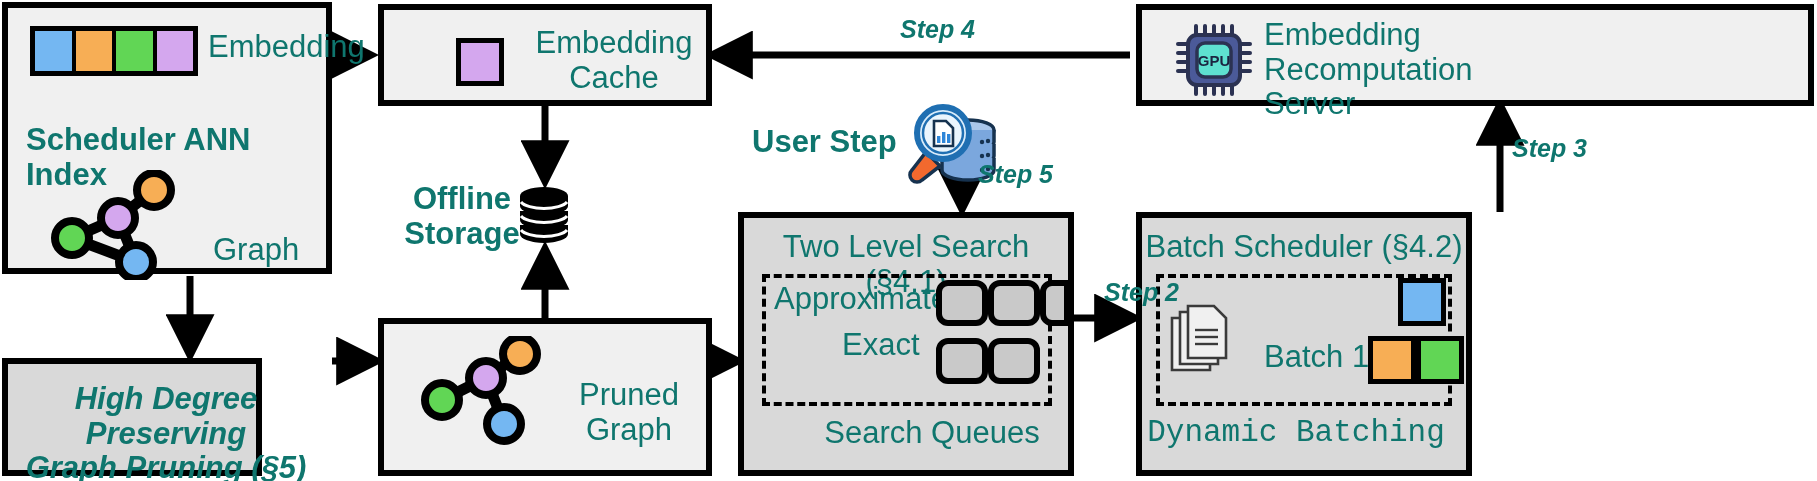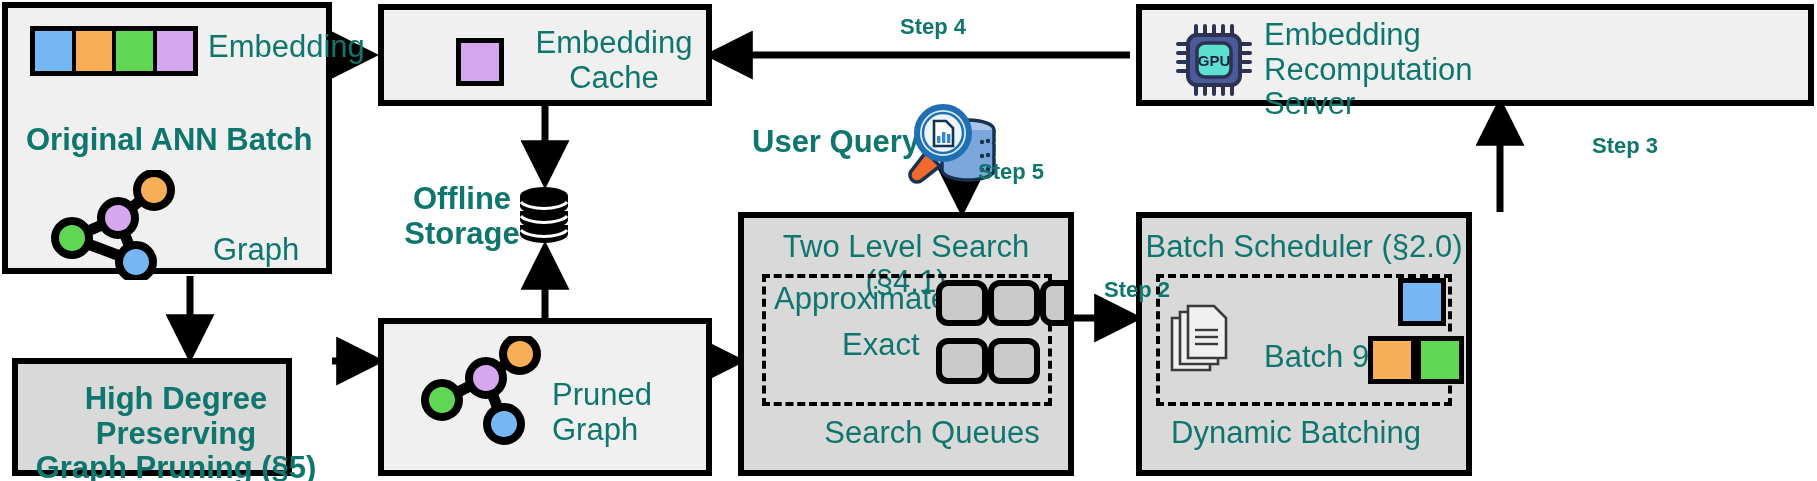--- a/index.html
+++ b/index.html
@@ -51,21 +51,21 @@
 
   .sq {
     box-sizing: border-box;
     border: 5px solid #000;
   }
 
   
   #vec { position: absolute; left: 0; top: 0; width: 1817px; height: 481px; pointer-events: none; }
 
   
-  .t28 { font-size: 22px; }
+  .t28 { font-size: 25px; font-style: italic; }
   .t31 { font-size: 31px; }
 
   .qslot {
     position: absolute;
     box-sizing: border-box;
     width: 52px; height: 46px;
     border: 6px solid #000;
     border-radius: 12px;
     background: #c9c9c9;
   }
@@ -112,21 +112,21 @@
   </svg>
 
   <div class="box" id="ann-box">
     <div id="emb-strip">
       <div class="cell" style="background:#74b7f2"></div>
       <div class="cell" style="background:#f7ae55"></div>
       <div class="cell" style="background:#61d655"></div>
       <div class="cell" style="background:#d4a7ee"></div>
     </div>
     <div class="lbl t31" style="left:200px; top:22px;">Embedding</div>
-    <div class="lbl t31 b" style="left:18px; top:115px;">Original ANN Batch</div>
+    <div class="lbl t31 b" style="left:18px; top:115px;">Scheduler ANN Index</div>
     <svg width="170" height="110" style="position:absolute; left:28px; top:162px;" viewBox="0 0 170 110">
       <g stroke="#000" stroke-width="11" stroke-linecap="round">
         <line x1="36" y1="68" x2="82" y2="48"></line>
         <line x1="82" y1="48" x2="118" y2="20"></line>
         <line x1="36" y1="68" x2="100" y2="92"></line>
         <line x1="82" y1="48" x2="100" y2="92"></line>
       </g>
       <g stroke="#000" stroke-width="8">
         <circle cx="118" cy="20" r="17" fill="#f7ae55"></circle>
         <circle cx="82" cy="48" r="17" fill="#d4a7ee"></circle>
@@ -186,43 +186,43 @@
       <rect x="4" y="39" width="48" height="9"></rect>
       <ellipse cx="28" cy="48" rx="24" ry="9"></ellipse>
     </g>
     <g stroke="#fff" stroke-width="3" fill="none">
       <path d="M5,16 A24,9 0 0 0 51,16"></path>
       <path d="M5,30 A24,9 0 0 0 51,30"></path>
       <path d="M5,44 A24,9 0 0 0 51,44"></path>
     </g>
   </svg>
 
-  <div class="box shaded" id="prune-box" style="left:12px; top:358px; width:280px; height:118px;">
+  <div class="box shaded" id="prune-box" style="left:2px; top:358px; width:260px; height:118px;font-style:italic;">
     <div class="lbl t31 b center" style="left:0px; top:18px; width:316px;">High Degree Preserving
 Graph Pruning (§5)</div>
   </div>
 
-  <div class="box" id="pruned-box" style="left:378px; top:318px; width:334px; height:158px;">
+  <div class="box" id="pruned-box" style="left:378px; top:318px; width:334px; height:158px;text-align:center;">
     <svg width="140" height="115" style="position:absolute; left:24px; top:12px;" viewBox="0 0 140 115">
       <g stroke="#000" stroke-width="11" stroke-linecap="round">
         <line x1="34" y1="64" x2="78" y2="42"></line>
         <line x1="78" y1="42" x2="112" y2="18"></line>
         <line x1="78" y1="42" x2="96" y2="88"></line>
       </g>
       <g stroke="#000" stroke-width="8">
         <circle cx="112" cy="18" r="17" fill="#f7ae55"></circle>
         <circle cx="78" cy="42" r="17" fill="#d4a7ee"></circle>
         <circle cx="34" cy="64" r="17" fill="#61d655"></circle>
         <circle cx="96" cy="88" r="17" fill="#74b7f2"></circle>
       </g>
     </svg>
     <div class="lbl t31" style="left:168px; top:54px;">Pruned Graph</div>
   </div>
 
-  <div class="lbl t31 b" style="left:752px; top:125px;">User Query</div>
+  <div class="lbl t31 b" style="left:752px; top:125px;">User Step</div>
   <svg width="96" height="86" style="position:absolute; left:906px; top:100px;" viewBox="0 0 96 86">
 
     <g stroke="#16324f" stroke-width="3.5">
       <ellipse cx="62" cy="30" rx="26" ry="10" fill="#a9c6ea"></ellipse>
       <path d="M36,30 v12 a26,10 0 0 0 52,0 v-12" fill="#7ba7dd"></path>
       <path d="M36,44 v12 a26,10 0 0 0 52,0 v-12" fill="#7ba7dd"></path>
       <path d="M36,58 v12 a26,10 0 0 0 52,0 v-12" fill="#7ba7dd"></path>
     </g>
     <g fill="#16324f">
       <circle cx="76" cy="42" r="2.2"></circle>
@@ -256,43 +256,43 @@
     <div class="qslot" style="left:296px; top:62px; width:30px; border-top-right-radius:0; border-bottom-right-radius:0;"></div>
 
     <div class="lbl t31" style="left:98px; top:110px;">Exact</div>
     <div class="qslot" style="left:192px; top:120px;"></div>
     <div class="qslot" style="left:244px; top:120px;"></div>
 
     <div class="lbl t31 center" style="left:0px; top:198px; width:376px;">Search Queues</div>
   </div>
 
   <div class="box shaded" id="batch-box" style="left:1136px; top:212px; width:336px; height:264px;">
-    <div class="lbl t31 center" style="left:0px; top:12px; width:324px;">Batch Scheduler (§2.0)</div>
+    <div class="lbl t31 center" style="left:0px; top:12px; width:324px;">Batch Scheduler (§4.2)</div>
     <div class="dashed" style="left:14px; top:56px; width:296px; height:132px;"></div>
 
     <svg width="62" height="74" style="position:absolute; left:26px; top:84px;" viewBox="0 0 62 74">
       <g fill="#f0f0f0" stroke="#3a3a3a" stroke-width="2.6">
         <path d="M4,16 h26 l12,12 v40 h-38 z"></path>
         <path d="M12,10 h26 l12,12 v40 h-38 z"></path>
         <path d="M20,4 h26 l12,12 v40 h-38 z"></path>
       </g>
       <g stroke="#3a3a3a" stroke-width="2.4">
         <line x1="27" y1="28" x2="50" y2="28"></line>
         <line x1="27" y1="35" x2="50" y2="35"></line>
         <line x1="27" y1="42" x2="50" y2="42"></line>
       </g>
     </svg>
 
     <div class="sq" style="position:absolute; left:256px; top:60px; width:48px; height:48px; background:#74b7f2;"></div>
 
-    <div class="lbl t31" style="left:122px; top:122px;">Batch 9</div>
+    <div class="lbl t31" style="left:122px; top:122px;">Batch 1</div>
     <div class="sq" style="position:absolute; left:226px; top:118px; width:48px; height:48px; background:#f7ae55;"></div>
     <div class="sq" style="position:absolute; left:274px; top:118px; width:48px; height:48px; background:#61d655;"></div>
 
-    <div class="lbl t31 center" style="left:0px; top:198px; width:308px;">Dynamic Batching</div>
+    <div class="lbl t31 center" style="left:0px; top:198px; width:308px;font-family:Liberation Mono, monospace;">Dynamic Batching</div>
   </div>
 
   <div class="lbl t28 b" style="left:900px; top:15px;">Step 4</div>
   <div class="lbl t28 b" style="left:978px; top:160px;">Step 5</div>
   <div class="lbl t28 b" style="left:1080px; top:278px;margin-left:24px;">Step 2</div>
-  <div class="lbl t28 b" style="left:1592px; top:134px;text-align:center;">Step 3</div>
+  <div class="lbl t28 b" style="left:1512px; top:134px;text-align:center;">Step 3</div>
 
 </div>
 
 </body></html>

